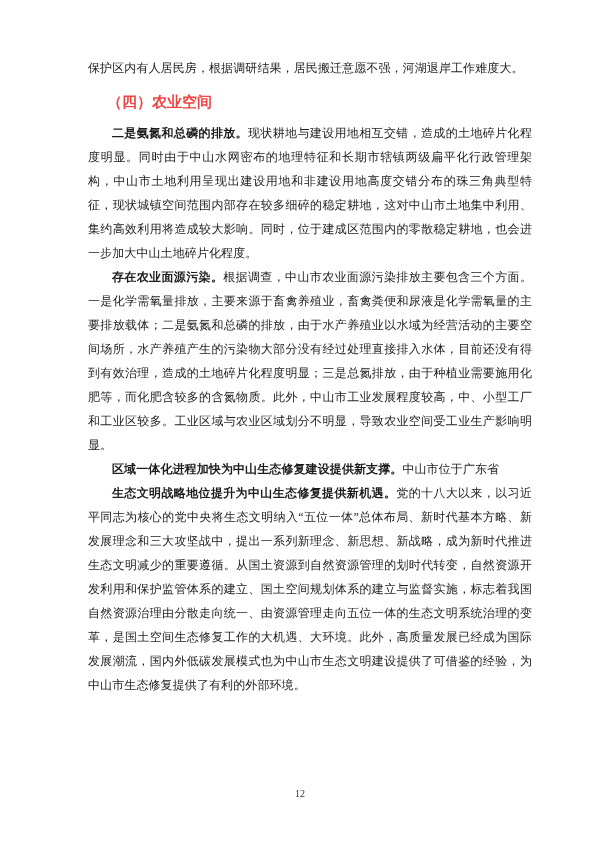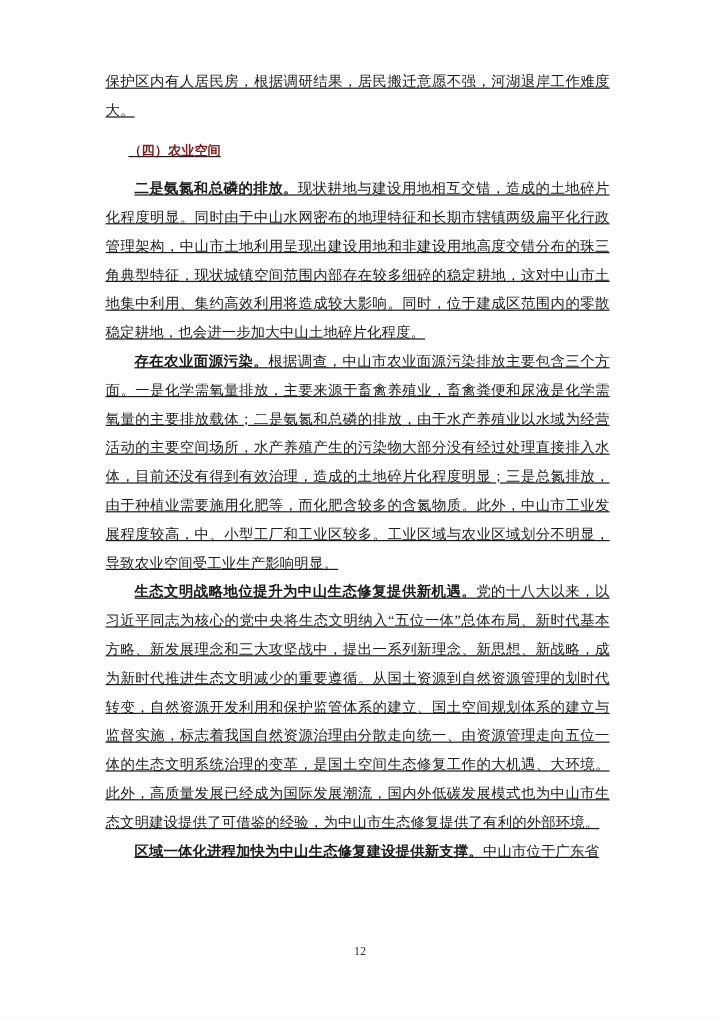--- a/index.html
+++ b/index.html
@@ -11,45 +11,44 @@
     position: relative;
     width: 600px;
     height: 848px;
     margin: 0 auto;
     background: #ffffff;
     overflow: hidden;
     font-family: "Liberation Serif", "DejaVu Serif", serif;
     color: #1c1c1c;
   }
   .content {
-    padding: 56px 92px 0 88px;
-    text-decoration: underline;
+    padding: 56px 68px 0 88px;
   }
   p.body {
     margin: 0;
     font-size: 12px;
     line-height: 24px;
     letter-spacing: 0.1px;
     text-align: justify;
     text-align-last: left;
     word-break: break-all;
   }
   p.body .lead {
     font-weight: bold;
   }
   p.indent {
     text-indent: 2em;
   }
   h3.sub-heading {
     margin: 13px 0 9px 0;
     padding-left: 19px;
-    font-size: 11px;
+    font-size: 15px;
     line-height: 19px;
     font-weight: bold;
-    color: #7f1d1d;
+    color: #ef4444;
     font-family: "Liberation Serif", "DejaVu Serif", serif;
   }
   h2.section-heading {
     margin: 10px 0 10px 0;
     padding-left: 9px;
     font-size: 19px;
     line-height: 25px;
     font-weight: bold;
     color: #000000;
     font-family: "Liberation Sans", "DejaVu Sans", sans-serif;
@@ -74,20 +73,20 @@
 
     <p class="body"><span>保护区内有人居民房，根据调研结果，居民搬迁意愿不强，河湖退岸工作难度大。</span></p>
 
     <h3 class="sub-heading">（四）农业空间</h3>
 
     <p class="body indent"><b class="lead">二是氨氮和总磷的排放。</b><span>现状耕地与建设用地相互交错，造成的土地碎片化程度明显。同时由于中山水网密布的地理特征和长期市辖镇两级扁平化行政管理架构，中山市土地利用呈现出建设用地和非建设用地高度交错分布的珠三角典型特征，现状城镇空间范围内部存在较多细碎的稳定耕地，这对中山市土地集中利用、集约高效利用将造成较大影响。同时，位于建成区范围内的零散稳定耕地，也会进一步加大中山土地碎片化程度。</span></p>
 
     <p class="body indent"><b class="lead">存在农业面源污染。</b><span>根据调查，中山市农业面源污染排放主要包含三个方面。一是化学需氧量排放，主要来源于畜禽养殖业，畜禽粪便和尿液是化学需氧量的主要排放载体；二是氨氮和总磷的排放，由于水产养殖业以水域为经营活动的主要空间场所，水产养殖产生的污染物大部分没有经过处理直接排入水体，目前还没有得到有效治理，造成的土地碎片化程度明显；三是总氮排放，由于种植业需要施用化肥等，而化肥含较多的含氮物质。此外，中山市工业发展程度较高，中、小型工厂和工业区较多。工业区域与农业区域划分不明显，导致农业空间受工业生产影响明显。</span></p>
 
 
+    <p class="body indent"><b class="lead">区域一体化进程加快为中山生态修复建设提供新支撑。</b><span>中山市位于广东省</span></p>
+
     <p class="body indent"><b class="lead">生态文明战略地位提升为中山生态修复提供新机遇。</b><span>党的十八大以来，以习近平同志为核心的党中央将生态文明纳入“五位一体”总体布局、新时代基本方略、新发展理念和三大攻坚战中，提出一系列新理念、新思想、新战略，成为新时代推进生态文明减少的重要遵循。从国土资源到自然资源管理的划时代转变，自然资源开发利用和保护监管体系的建立、国土空间规划体系的建立与监督实施，标志着我国自然资源治理由分散走向统一、由资源管理走向五位一体的生态文明系统治理的变革，是国土空间生态修复工作的大机遇、大环境。此外，高质量发展已经成为国际发展潮流，国内外低碳发展模式也为中山市生态文明建设提供了可借鉴的经验，为中山市生态修复提供了有利的外部环境。</span></p>
-
-    <p class="body indent"><b class="lead">区域一体化进程加快为中山生态修复建设提供新支撑。</b><span>中山市位于广东省</span></p>
 
   </div>
 
   <div class="page-number">12</div>
 </div>
 
 </body></html>

